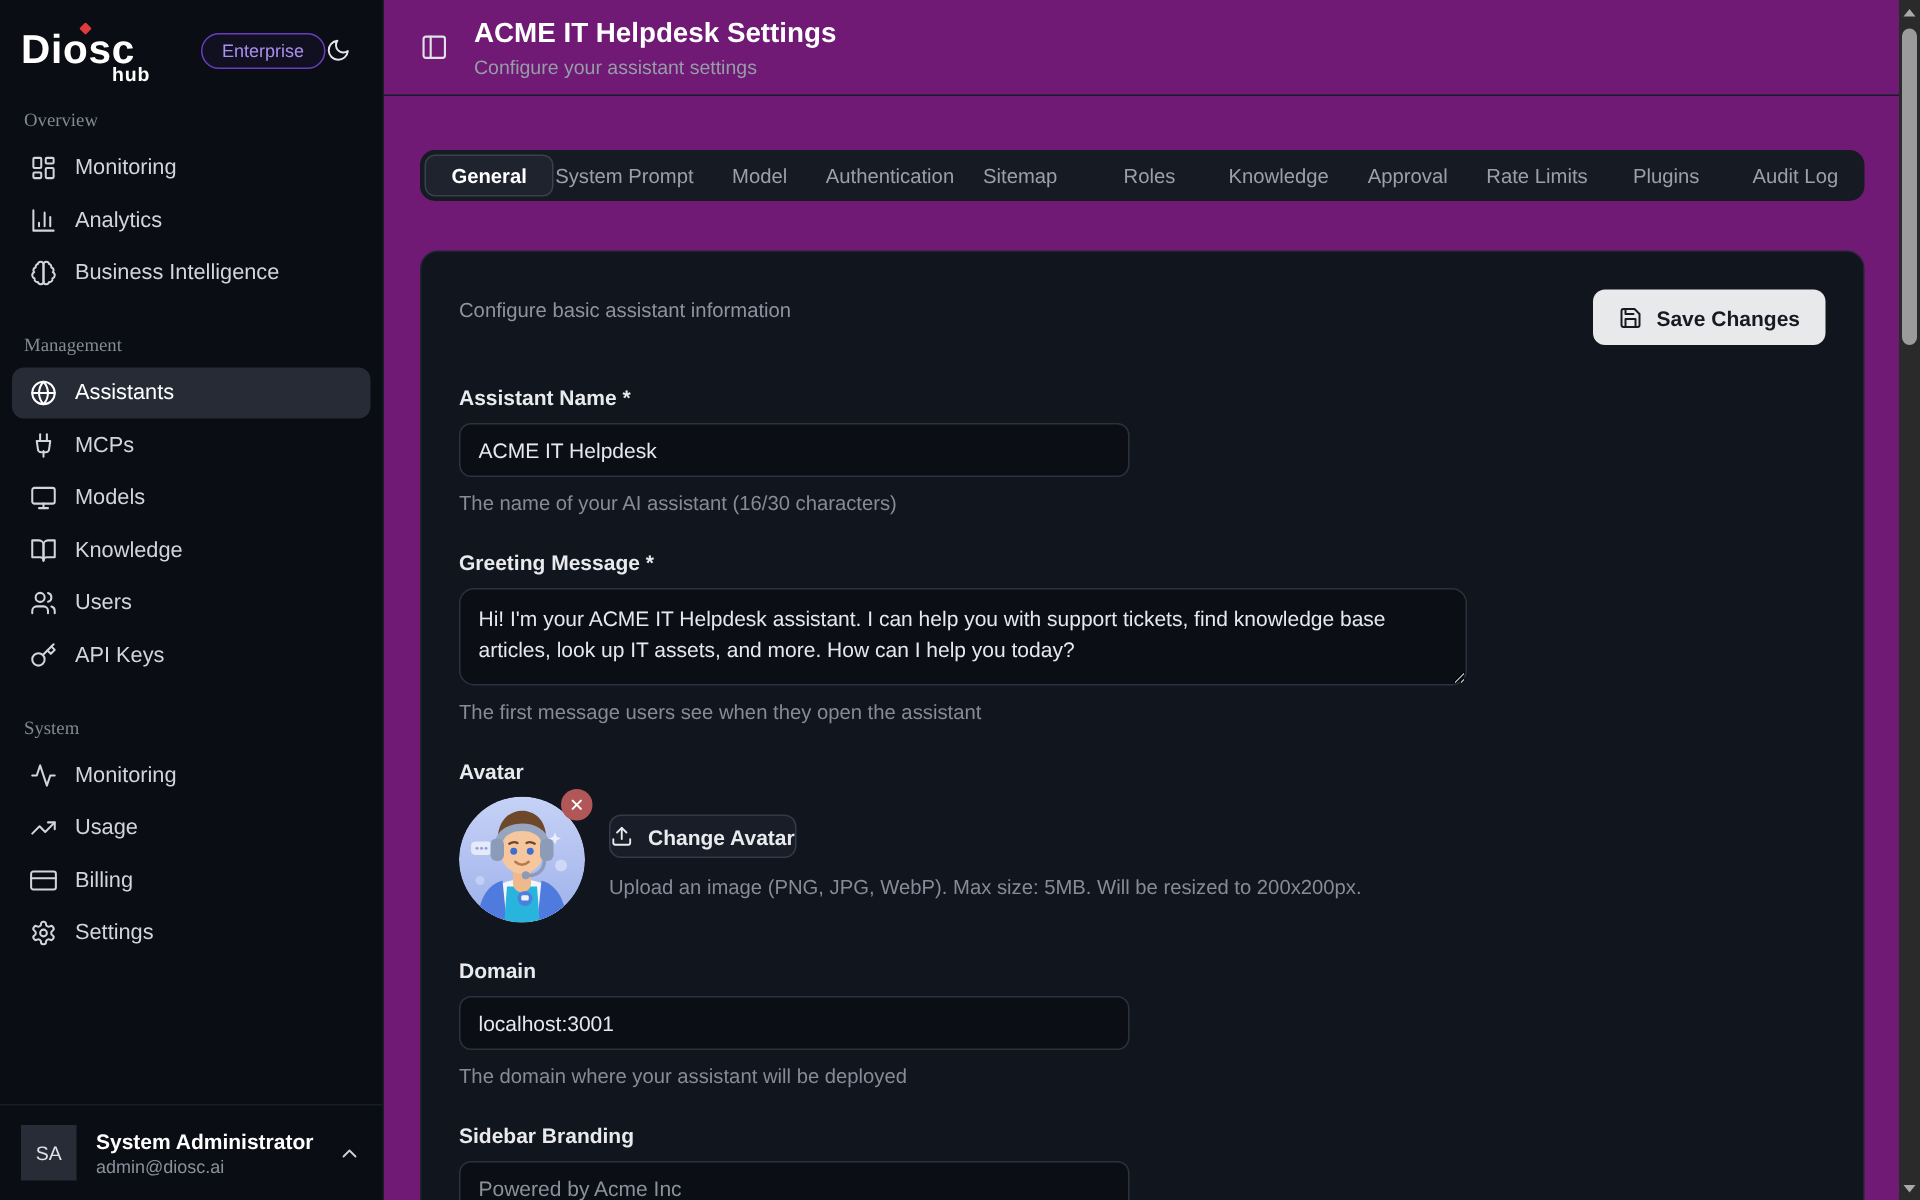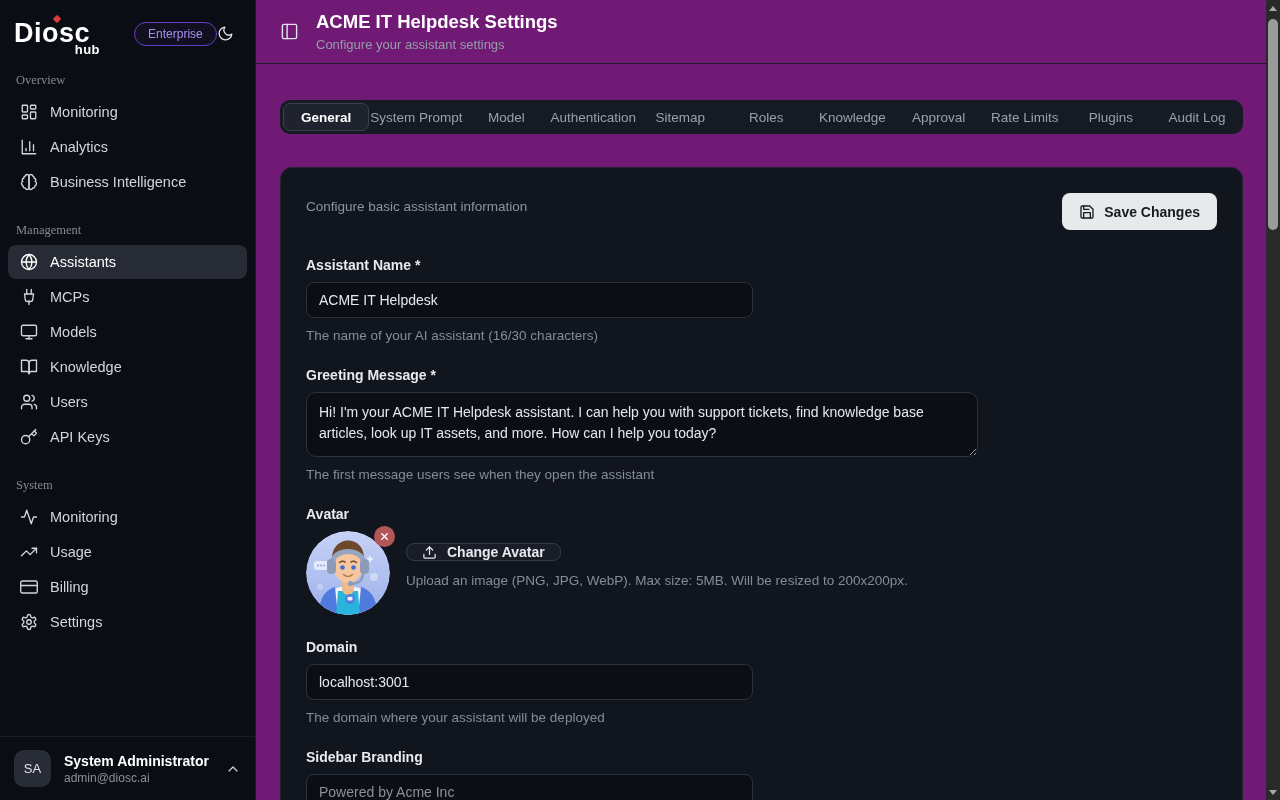--- a/index.html
+++ b/index.html
@@ -40,21 +40,21 @@
     font-size: 14.5px; color: #d2d6dc; cursor: pointer;
   }
   .nav-item.active { background: #262b36; color: #fff; }
   .nav-item svg { width: 18px; height: 18px; flex: none; }
 
   .user-row {
     margin-top: auto; border-top: 1px solid #171c26;
     padding: 13px 14px; display: flex; align-items: center; gap: 13px; cursor: pointer;
   }
   .user-avatar {
-    width: 37px; height: 37px; border-radius: 10px; background: #272c37;
+    width: 37px; height: 37px; border-radius: 0; background: #272c37;
     display: flex; align-items: center; justify-content: center;
     font-size: 13px; color: #dfe2e7; flex: none;
   }
   .user-name { font-size: 14px; font-weight: 700; color: #fff; }
   .user-email { font-size: 12px; color: #8a919c; margin-top: 2px; }
   .user-chev { margin-left: auto; color: #cfd3d9; display: flex; }
   .user-chev svg { width: 16px; height: 16px; }
 
   
   .main { flex: 1; display: flex; flex-direction: column; background: #701a75; min-width: 0; gap: 12px; }
@@ -118,21 +118,21 @@
   .avatar-img { width: 84px; height: 84px; border-radius: 50%; display: block; }
   .remove-btn {
     position: absolute; top: -5px; right: -5px; width: 21px; height: 21px;
     border-radius: 50%; background: #b25757; color: #fff; border: none;
     display: flex; align-items: center; justify-content: center; cursor: pointer;
   }
   .remove-btn svg { width: 11px; height: 11px; }
   .avatar-col { padding-top: 12px; }
   .change-btn {
     display: flex; gap: 10px; align-items: center;
-    height: 18px; padding: 0 15px; background: #181d27;
+    height: 29px; padding: 0 0; background: #181d27;
     border: 1px solid #333a47; border-radius: 8px;
     color: #e8eaed; font-size: 14px; font-weight: 600; font-family: inherit; cursor: pointer;
   }
   .change-btn svg { width: 15px; height: 15px; }
   .avatar-helper { margin-top: 12px; font-size: 13.5px; color: #858c97; }
 
   
   .scrollbar { position: fixed; top: 0; right: 0; width: 14px; height: 800px; background: #2a2a2a; z-index: 50; }
   .sb-up, .sb-down { position: absolute; left: 0; width: 14px; height: 14px; display: flex; align-items: center; justify-content: center; cursor: pointer; }
   .sb-up { top: 1px; } .sb-down { bottom: 1px; }

